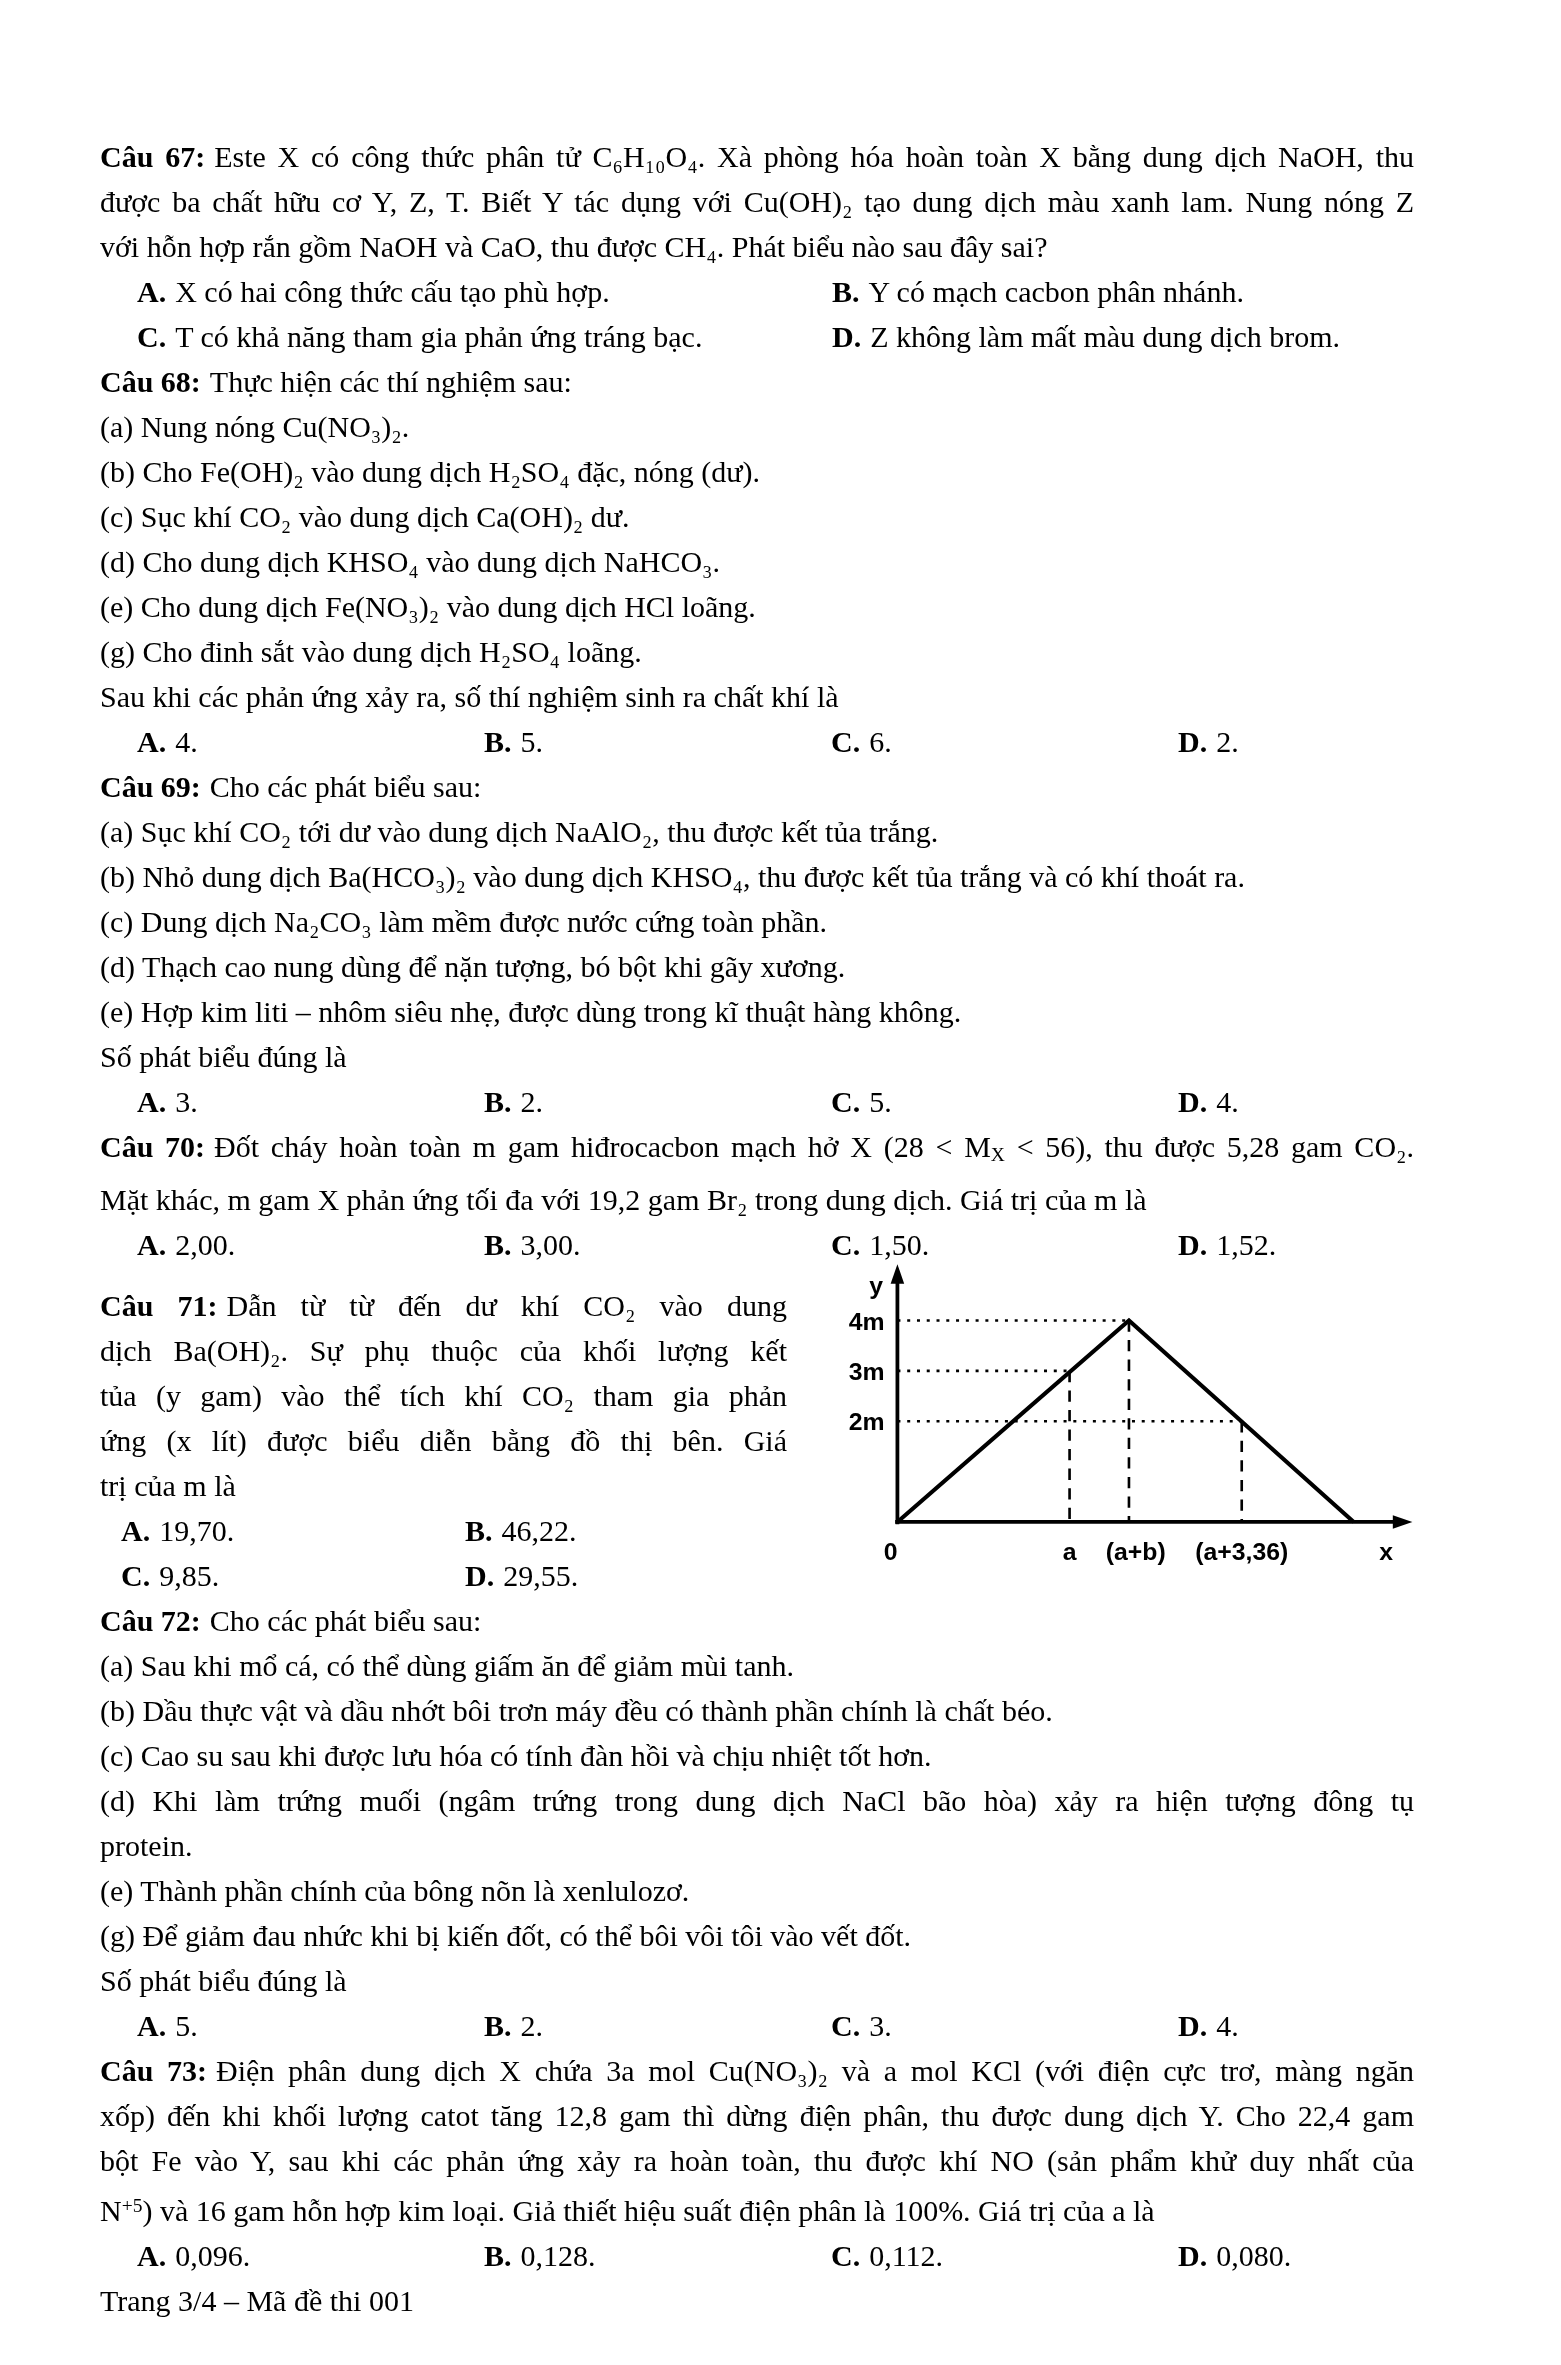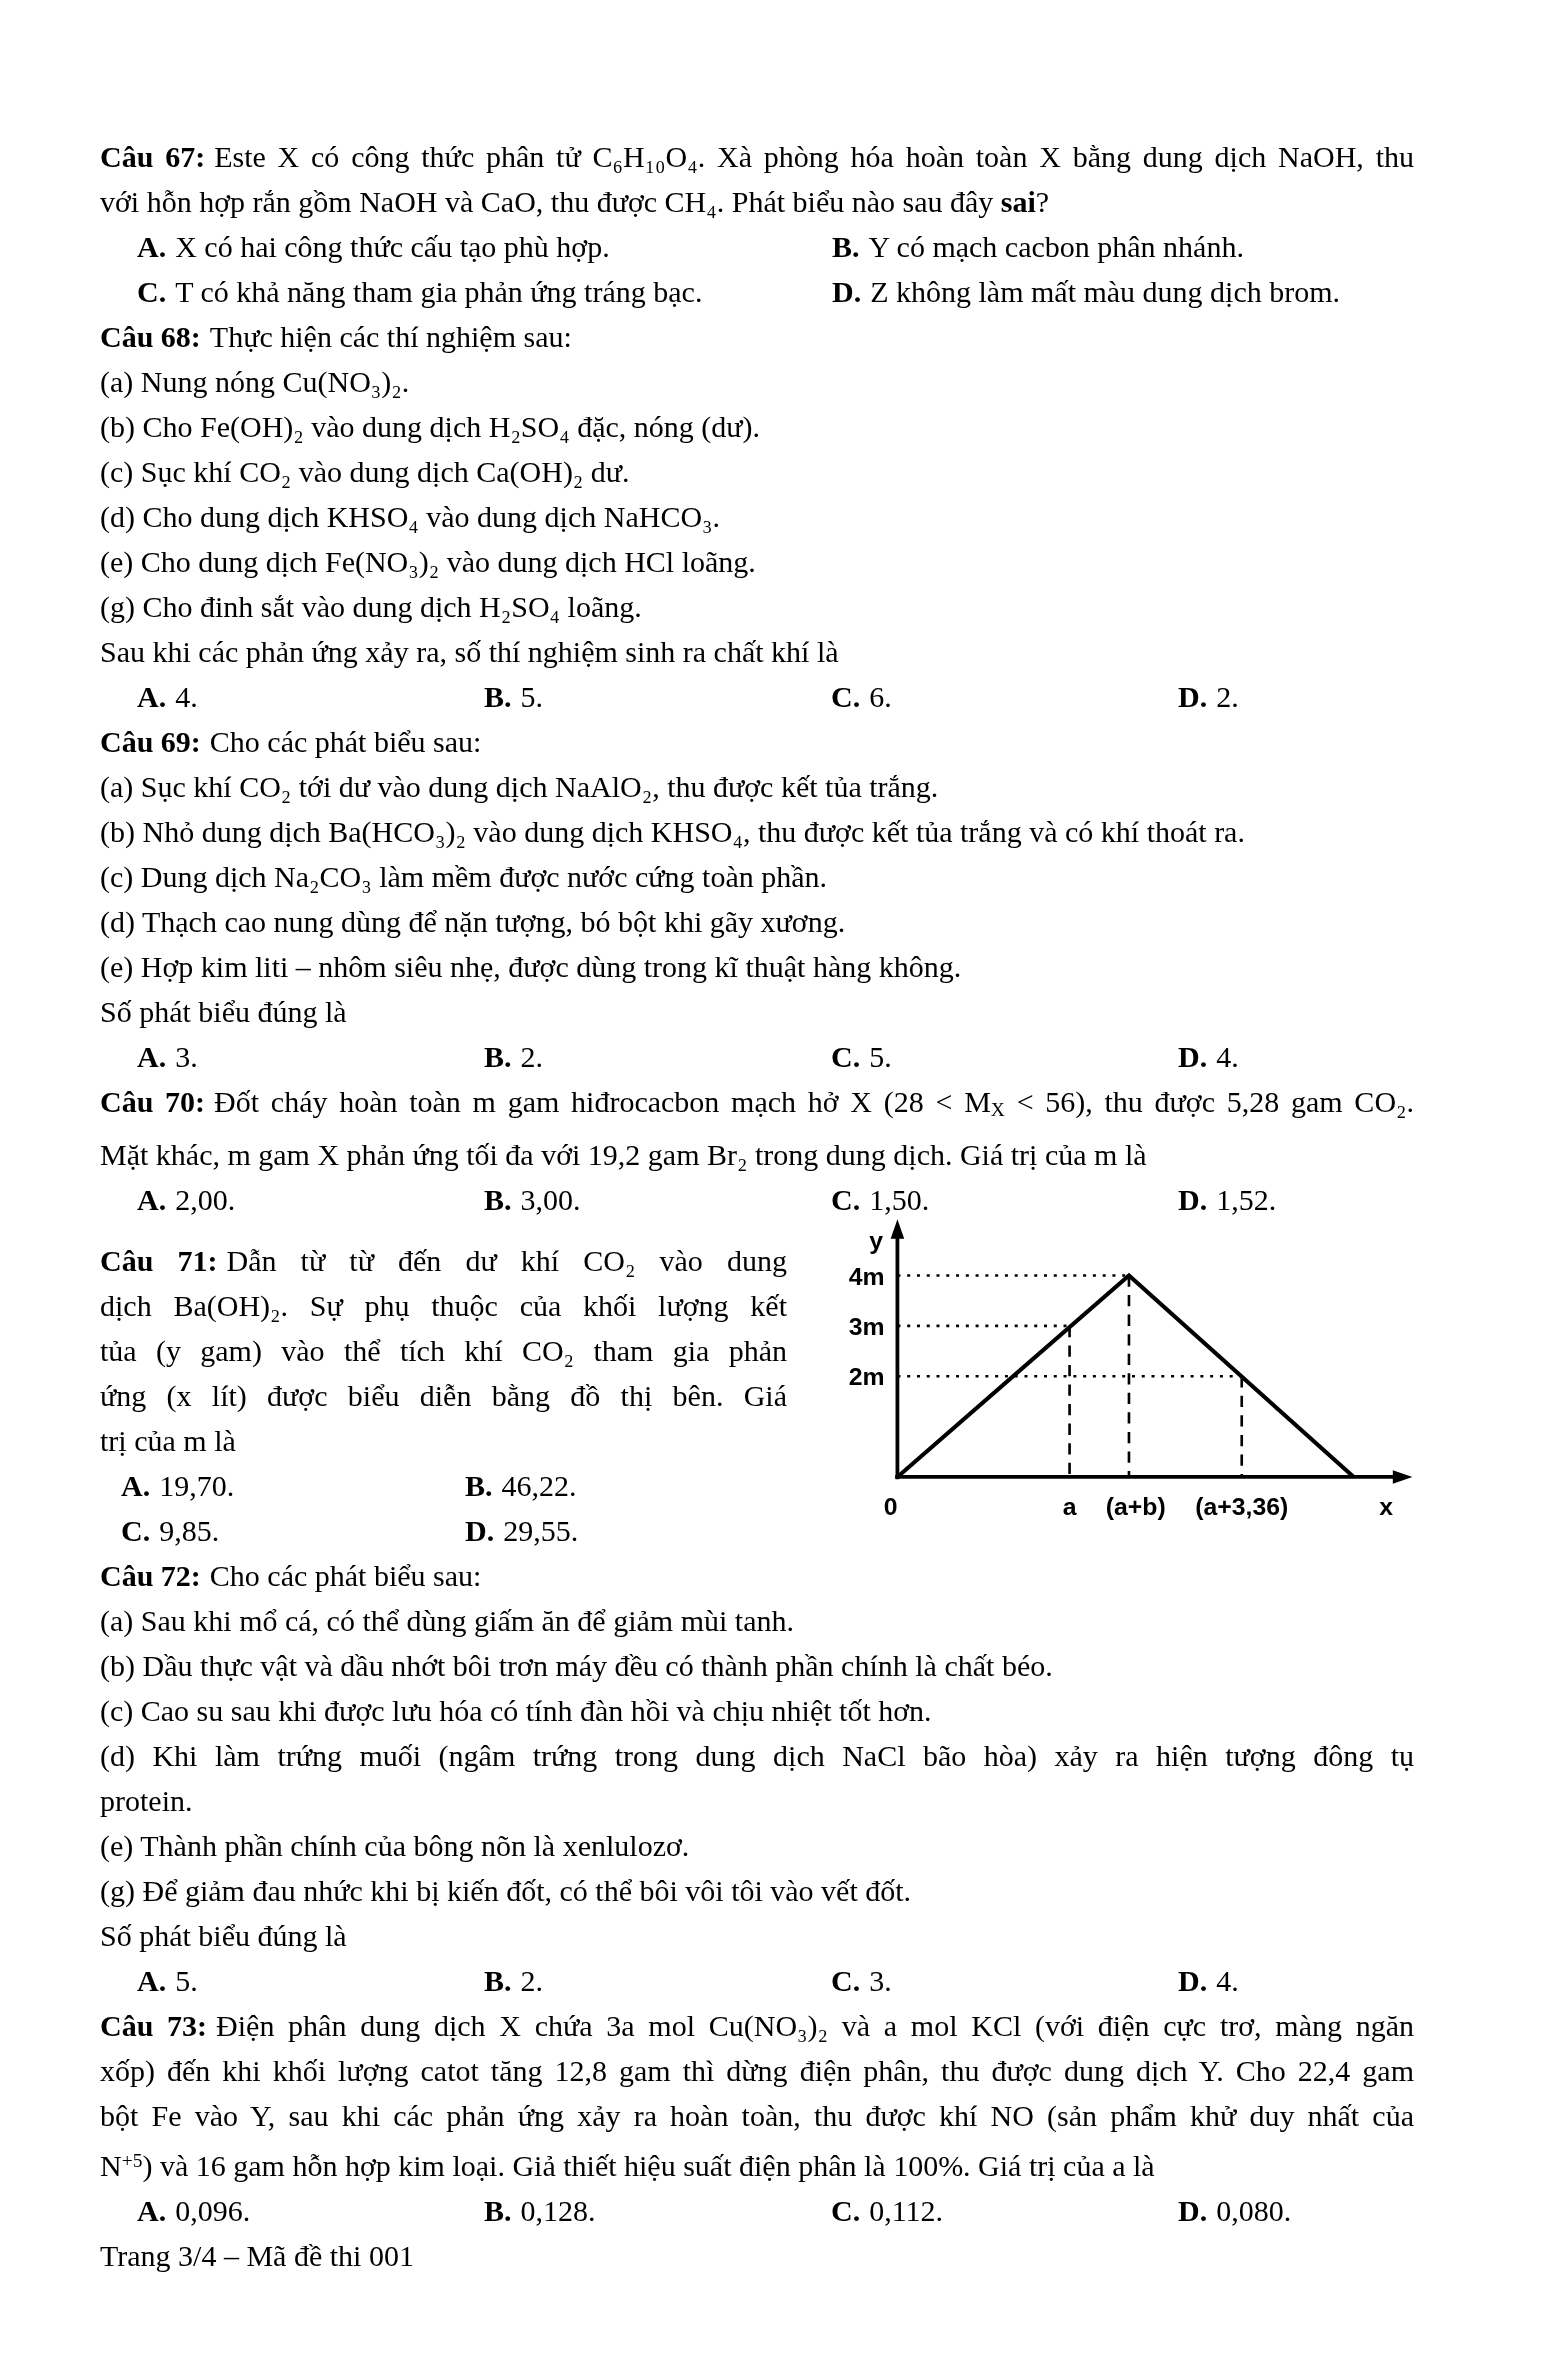--- a/index.html
+++ b/index.html
@@ -10,21 +10,21 @@
     background: #fff;
     box-sizing: border-box;
     padding: 134px 47px 0 100px;
     font-family: "Liberation Serif", "DejaVu Serif", serif;
     font-size: 30px;
     line-height: 45px;
     color: #000;
   }
   p.ln { margin: 0; padding: 0; }
   .j { text-align: justify; text-align-last: justify; }
-  .b { font-weight: bold; }
+  .b { font-weight: normal; }
   .lbl { font-weight: bold; margin-right: .30em; }
   .ind  { padding-left: 37px; }
   .ind2 { padding-left: 17px; }
   .ind3 { padding-left: 11px; }
   .ind5 { padding-left: 3.9px; }
   .opts4 { display: grid; grid-template-columns: 347px 347px 347px 1fr; padding-left: 37px; }
   .opts2 { display: grid; grid-template-columns: 695px 1fr; padding-left: 37px; }
   .opts2b { display: grid; grid-template-columns: 344px 1fr; padding-left: 21px; }
   .optk { font-weight: bold; margin-right: .30em; }
   sub.s { font-size: .65em; vertical-align: -0.22em; }
@@ -45,20 +45,21 @@
     fill: #000;
   }
   .footer { text-align: left; margin-top: 0; }
 </style>
 </head>
 <body>
 
 <div class="page">
 
   <p class="ln j"><span class="lbl">Câu 67:</span><span>Este X có công thức phân tử C₆H₁₀O₄. Xà phòng hóa hoàn toàn X bằng dung dịch NaOH, thu</span></p>
+  <p class="ln j">được ba chất hữu cơ Y, Z, T. Biết Y tác dụng với Cu(OH)₂ tạo dung dịch màu xanh lam. Nung nóng Z</p>
   <p class="ln"><span>với hỗn hợp rắn gồm NaOH và CaO, thu được CH₄. Phát biểu nào sau đây </span><span class="b">sai</span><span>?</span></p>
   <div class="opts2">
     <p class="ln"><span class="optk">A.</span><span>X có hai công thức cấu tạo phù hợp.</span></p>
     <p class="ln"><span class="optk">B.</span><span>Y có mạch cacbon phân nhánh.</span></p>
   </div>
   <div class="opts2">
     <p class="ln"><span class="optk">C.</span><span>T có khả năng tham gia phản ứng tráng bạc.</span></p>
     <p class="ln"><span class="optk">D.</span><span>Z không làm mất màu dung dịch brom.</span></p>
   </div>
 

